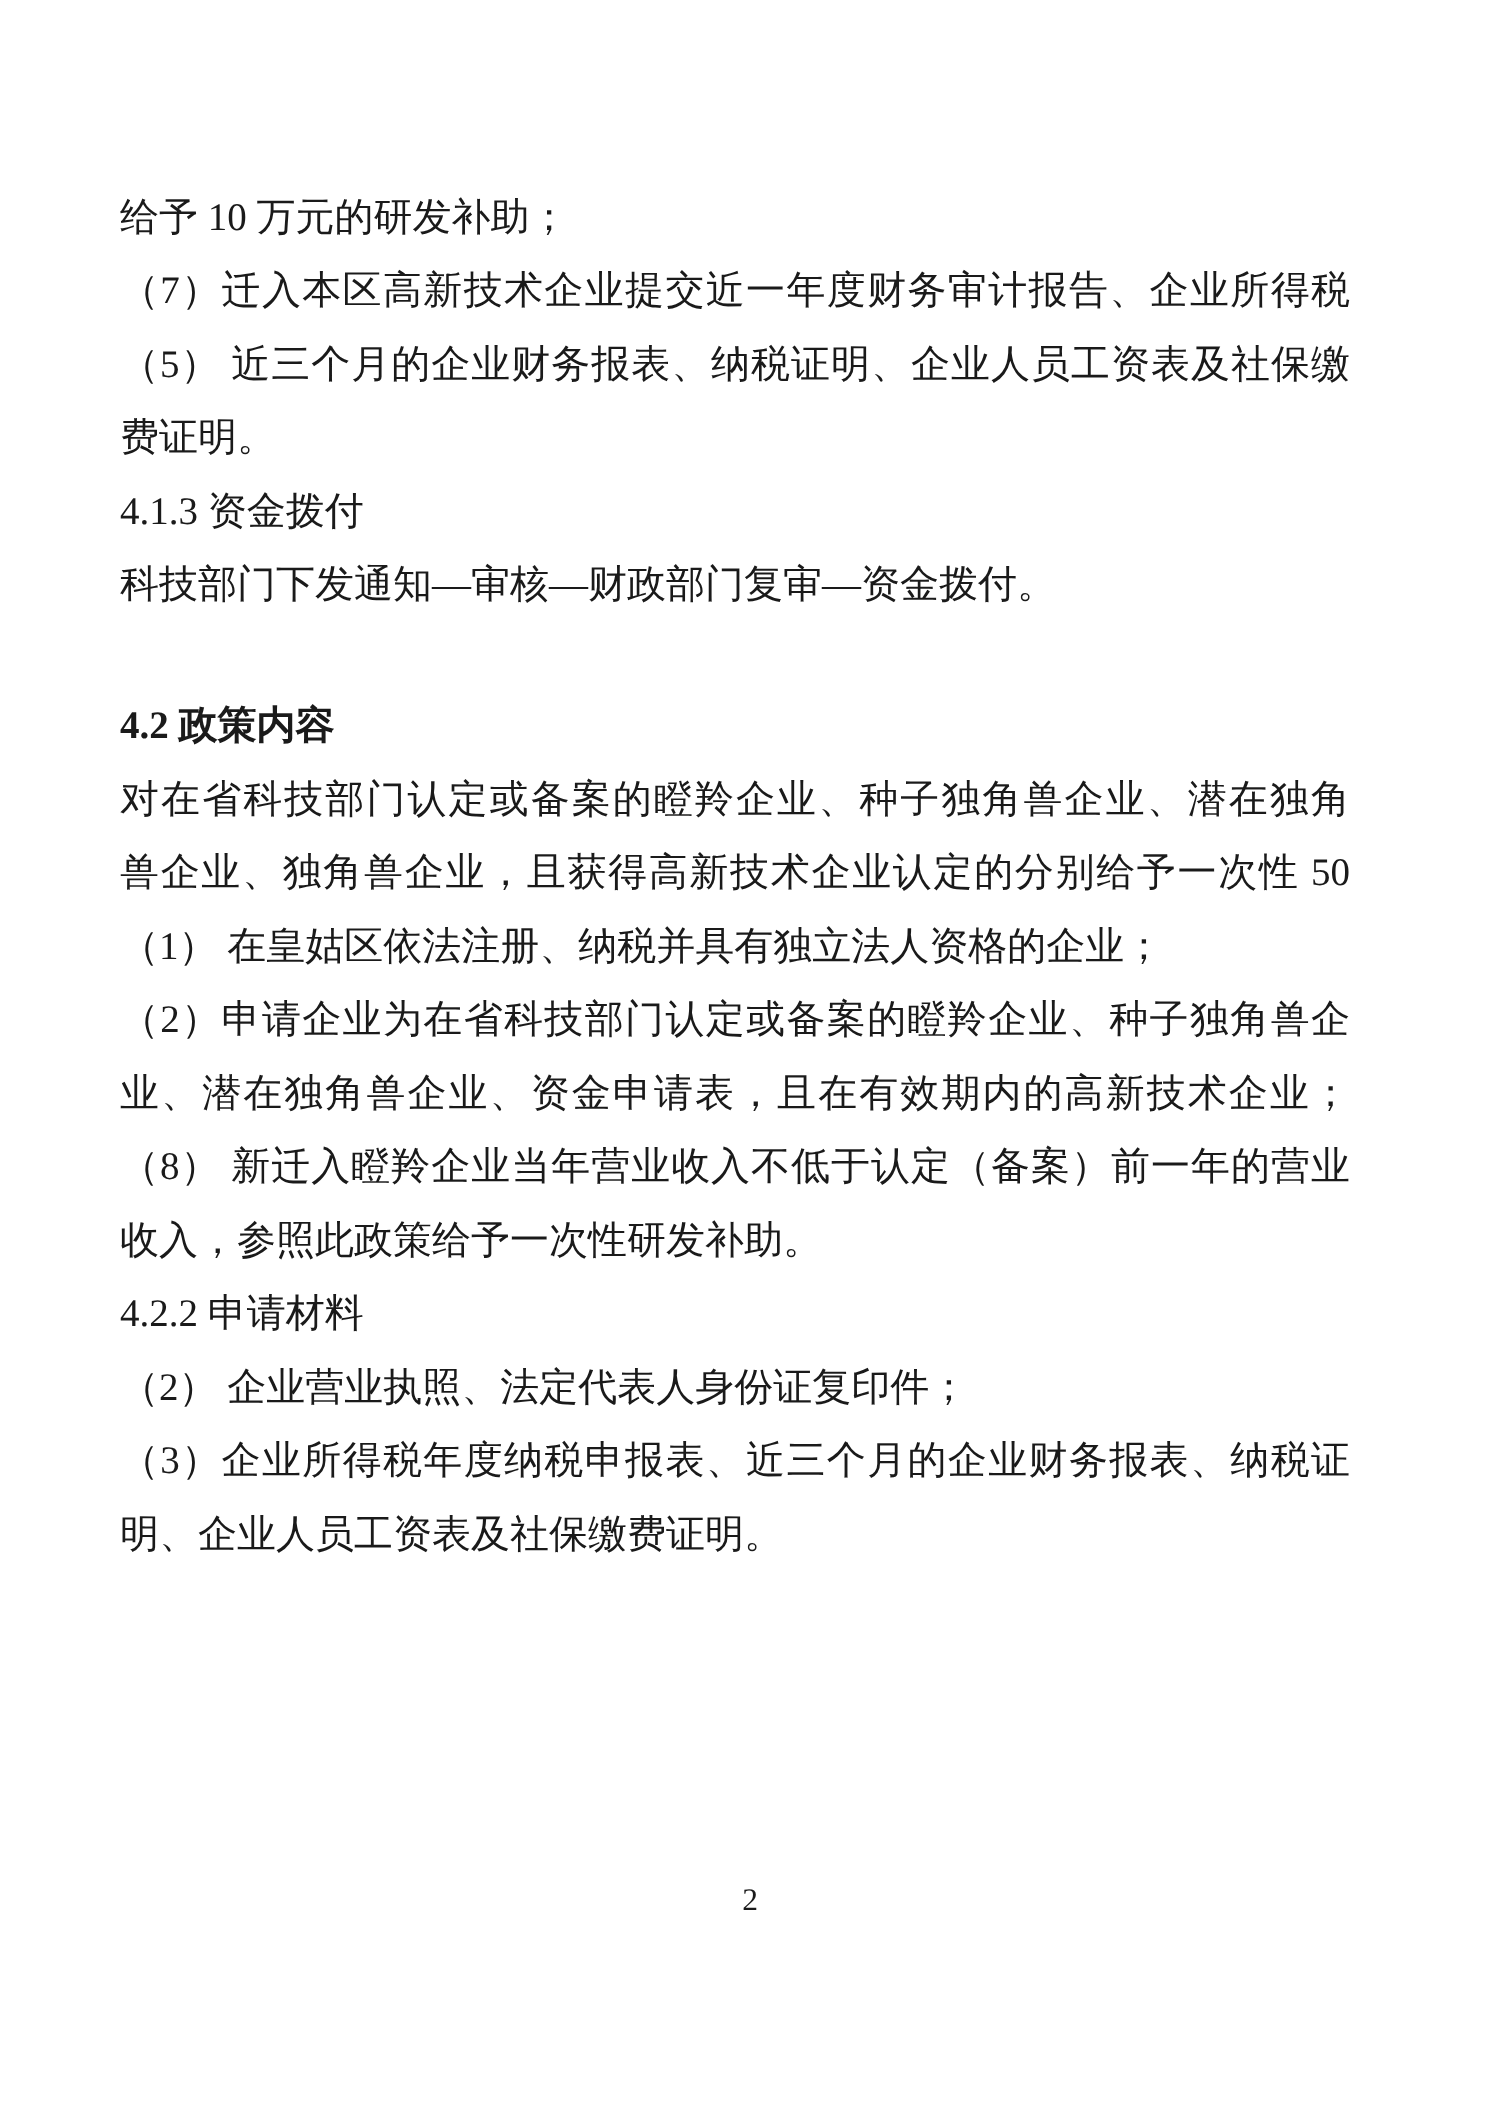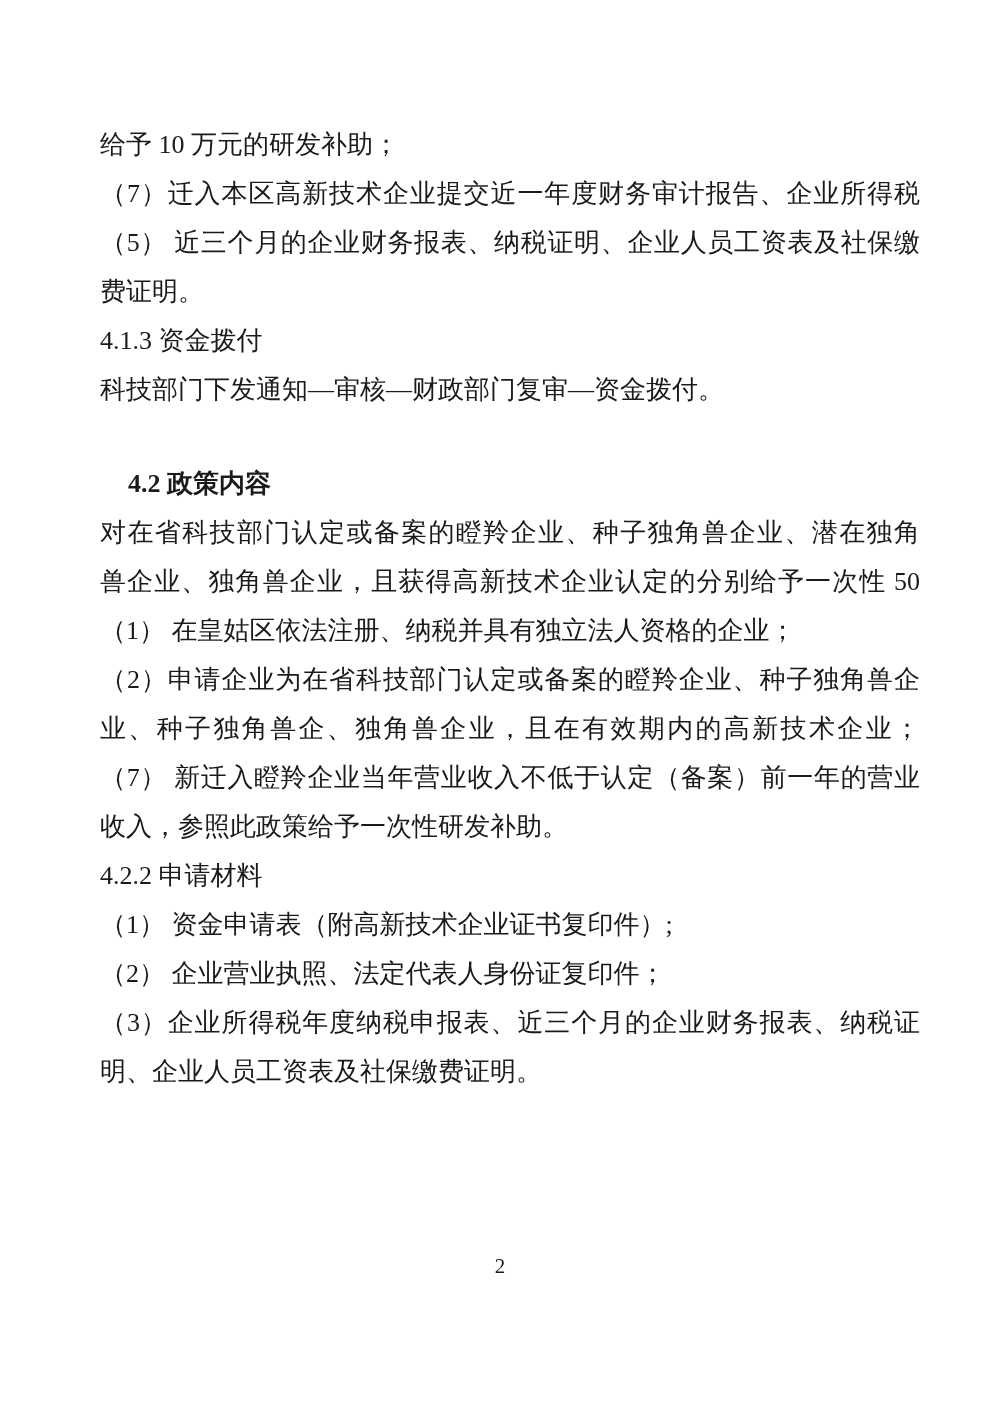--- a/index.html
+++ b/index.html
@@ -11,40 +11,39 @@
     position: relative;
     width: 1000px;
     height: 1413px;
     background: #ffffff;
     color: #1a1a1a;
     font-family: "Liberation Serif", "DejaVu Serif", serif;
     overflow: hidden;
   }
   .content {
     position: absolute;
-    left: 100px;
+    left: 80px;
     top: 120px;
     width: 820px;
   }
   .line {
     font-size: 26px;
     line-height: 49px;
     height: 49px;
     white-space: nowrap;
     overflow: visible;
   }
   
   .line.j {
     white-space: normal;
     text-align: justify;
     text-align-last: justify;
   }
   .line.bold {
     font-weight: bold;
-    margin-left: 28px;
   }
   .spacer {
     height: 45px;
   }
   .page-number {
     position: absolute;
     top: 1250px;
     left: 0;
     width: 100%;
     text-align: center;
@@ -63,23 +62,22 @@
     <div class="line j">（5） 近三个月的企业财务报表、纳税证明、企业人员工资表及社保缴</div>
     <div class="line">费证明。</div>
     <div class="line">4.1.3 资金拨付</div>
     <div class="line">科技部门下发通知—审核—财政部门复审—资金拨付。</div>
     <div class="spacer"></div>
     <div class="line bold">4.2 政策内容</div>
     <div class="line j">对在省科技部门认定或备案的瞪羚企业、种子独角兽企业、潜在独角</div>
     <div class="line j">兽企业、独角兽企业，且获得高新技术企业认定的分别给予一次性 50</div>
     <div class="line">（1） 在皇姑区依法注册、纳税并具有独立法人资格的企业；</div>
     <div class="line j">（2）申请企业为在省科技部门认定或备案的瞪羚企业、种子独角兽企</div>
-    <div class="line j">业、种子独角兽企、独角兽企业，且在有效期内的高新技术企业；</div>
-    <div class="line j">（7） 新迁入瞪羚企业当年营业收入不低于认定（备案）前一年的营业</div>
+    <div class="line j">业、潜在独角兽企业、资金申请表，且在有效期内的高新技术企业；</div>
+    <div class="line j">（8） 新迁入瞪羚企业当年营业收入不低于认定（备案）前一年的营业</div>
     <div class="line">收入，参照此政策给予一次性研发补助。</div>
     <div class="line">4.2.2 申请材料</div>
-    <div class="line">（1） 资金申请表（附高新技术企业证书复印件）;</div>
     <div class="line">（2） 企业营业执照、法定代表人身份证复印件；</div>
     <div class="line j">（3）企业所得税年度纳税申报表、近三个月的企业财务报表、纳税证</div>
     <div class="line">明、企业人员工资表及社保缴费证明。</div>
   </div>
   <div class="page-number">2</div>
 </div>
 
 </body></html>

